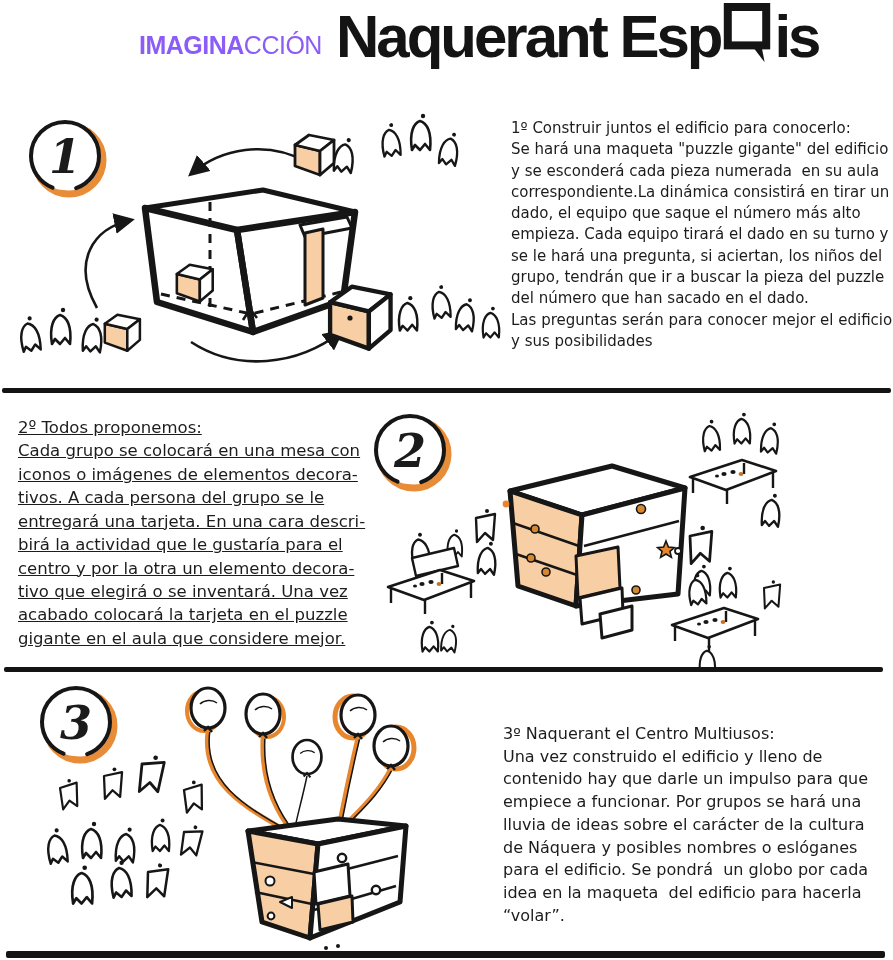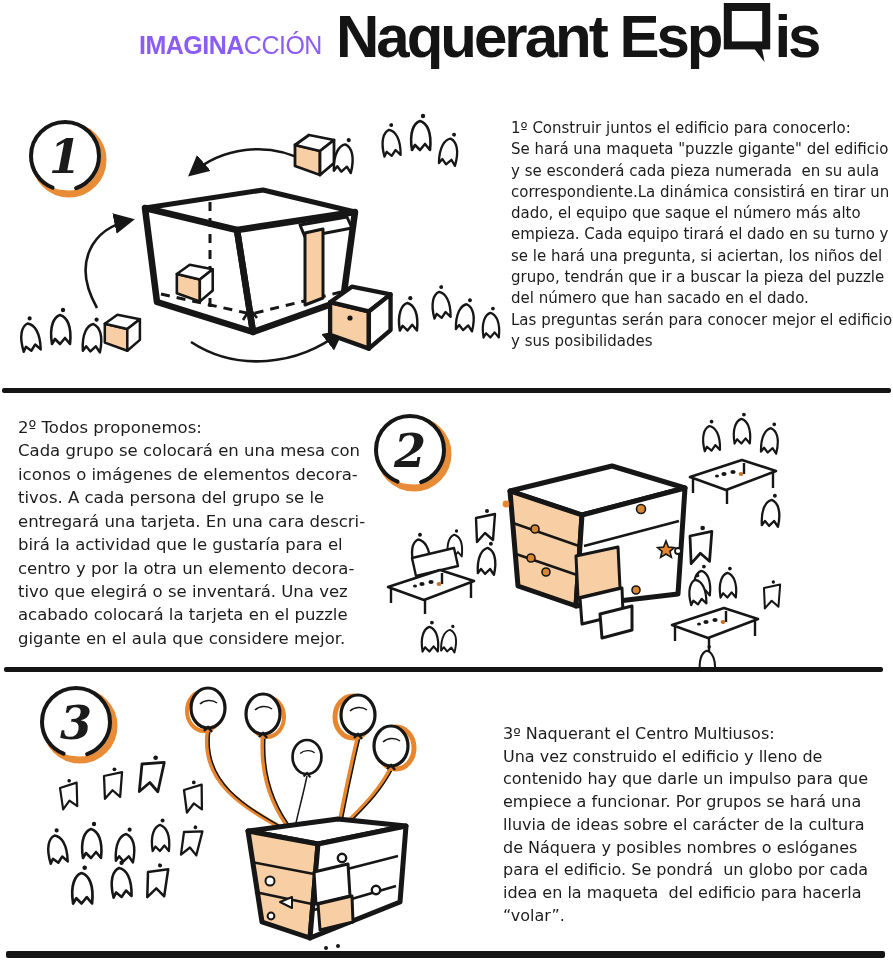--- a/index.html
+++ b/index.html
@@ -11,21 +11,21 @@
          color:#8b5cf6;font-family:"Liberation Sans",sans-serif;white-space:nowrap;}
   .brand .b{font-weight:700;}
   .title{position:absolute;left:336px;top:2px;font-size:60px;font-weight:700;
          letter-spacing:-3px;color:#141414;font-family:"Liberation Sans",sans-serif;
          white-space:nowrap;text-align:center;}
   .bubble{display:inline-block;vertical-align:-10px;margin:0 3px;}
 
   
   .copy{position:absolute;white-space:pre-wrap;line-height:1.42;color:#1c1c1c;}
   .copy1{left:511px;top:118px;width:392px;font-size:15px;}
-  .copy2{left:18px;top:416px;width:360px;font-size:16.5px;}
+  .copy2{left:18px;top:416px;width:360px;font-size:16.5px;text-decoration:underline;}
   .copy3{left:503px;top:723px;width:392px;font-size:16px;}
 
   
   .rule{position:absolute;background:#141414;border-radius:2px;}
   .rule1{left:2px;width:889px;top:388px;height:5px;}
   .rule2{left:4px;width:879px;top:667px;height:5px;}
   .rule3{left:6px;width:879px;top:951px;height:7px;}
 
   
   .illus{position:absolute;}

